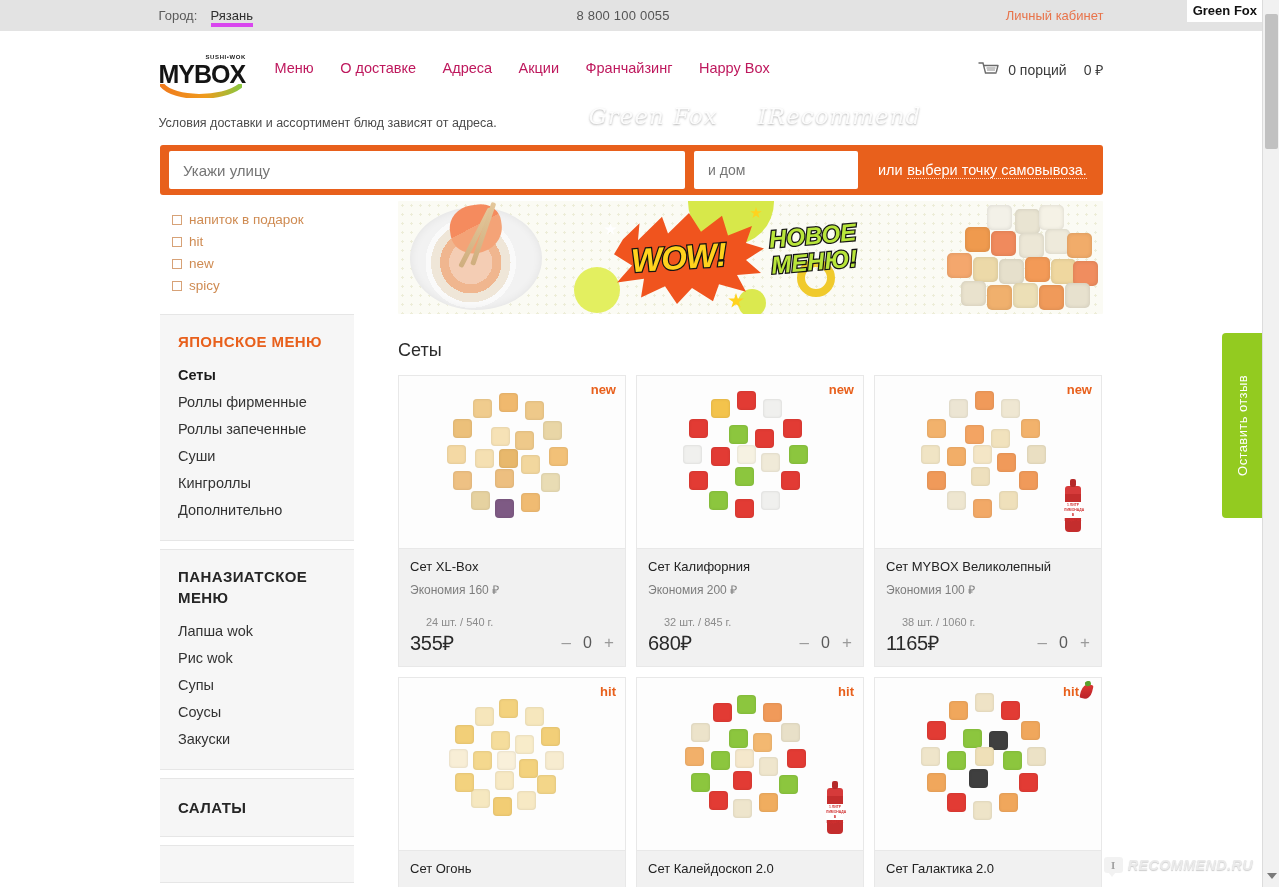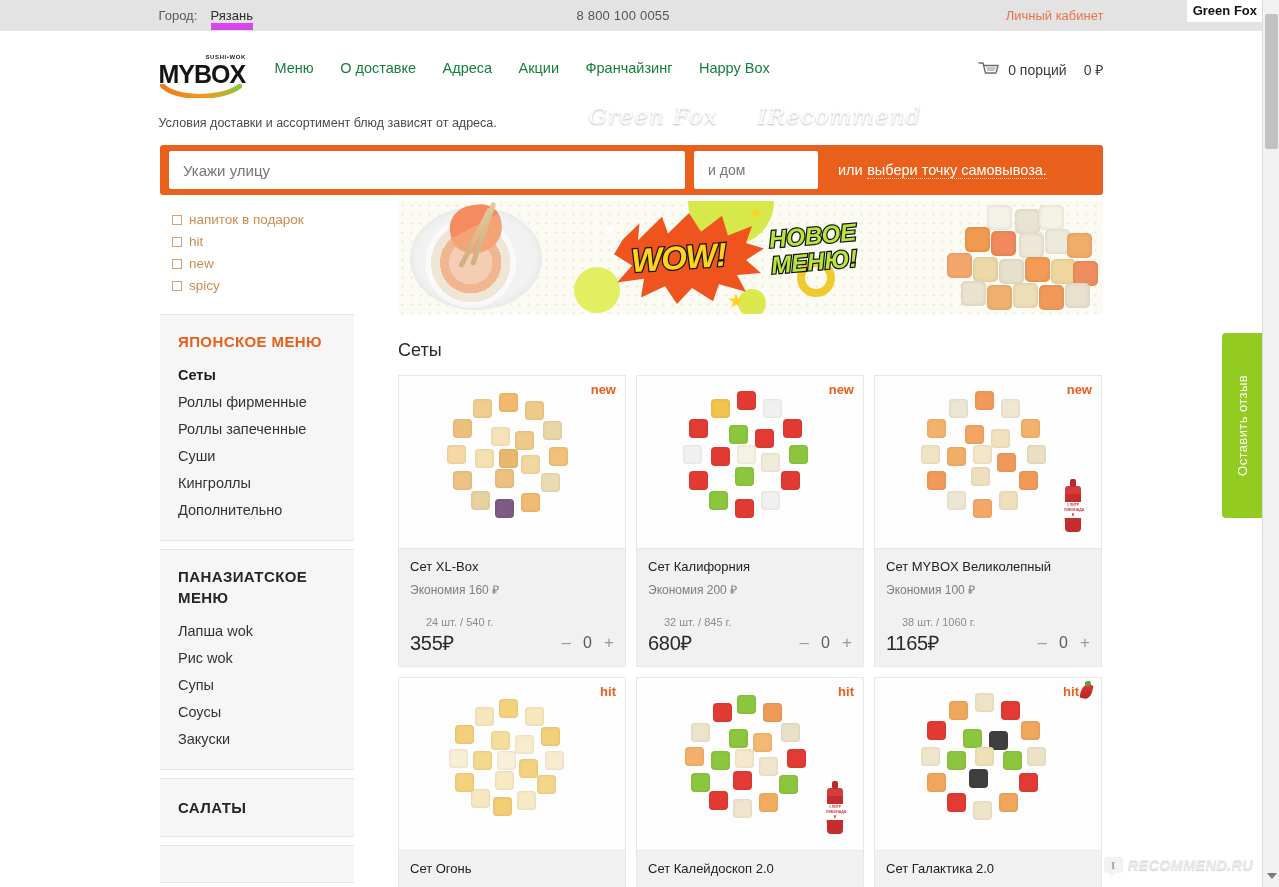--- a/index.html
+++ b/index.html
@@ -29,21 +29,21 @@
     position: relative;
     width: 945px; margin: 0 auto; height: 37px;
   }
   .city-label {
     position: absolute; left: 0; top: 8px;
     font-size: 13px; color: #5a5a5a;
   }
   .city-value {
     position: absolute; left: 52px; top: 8px;
     font-size: 13px; color: #2e2e2e;
-    border-bottom: 7px solid #d946ef;
+    border-bottom: 4px solid #d946ef;
     cursor: pointer;
   }
   .phone {
     position: absolute; left: 418px; top: 8px;
     font-size: 13px; color: #555;
     letter-spacing: .2px;
   }
   .account-link {
     position: absolute; right: 0; top: 8px;
     font-size: 13px; color: #e8734a;
@@ -73,21 +73,21 @@
   .logo-main {
     position: absolute; left: 0; top: 6px;
     font-size: 25px; font-weight: bold; letter-spacing: -1px;
     color: #141414; font-family: "Liberation Sans", sans-serif;
   }
   .logo-smile { position: absolute; left: 1px; top: 30px; }
 
   .nav { position: absolute; left: 116px; top: 28px; }
   .nav-item {
     display: inline-block;
-    font-size: 14.5px; color: #15803d;
+    font-size: 14.5px; color: #be185d;
     margin-right: 22px;
     cursor: pointer;
   }
   .nav-item:last-child { margin-right: 0; }
 
   .cart {
     position: absolute; right: 0; top: 29px;
     display: flex; align-items: center; gap: 9px;
     cursor: pointer;
   }
@@ -123,21 +123,21 @@
     padding: 0 9px;
   }
   .addr-street {
     width: 516px; height: 38px;
     background: #fff; border: none; border-radius: 2px;
     padding: 0 14px;
     font-size: 15px; color: #7d7d7d;
     font-family: "Liberation Sans", sans-serif;
   }
   .addr-house {
-    width: 124px; height: 38px; margin-left: 9px;
+    width: 164px; height: 38px; margin-left: 9px;
     background: #fff; border: none; border-radius: 2px;
     padding: 0 14px;
     font-size: 14px; color: #8b8b8b;
     font-family: "Liberation Sans", sans-serif;
   }
   .addr-or {
     margin-left: 20px;
     font-size: 14.5px; color: #fff;
   }
   .addr-pickup {

